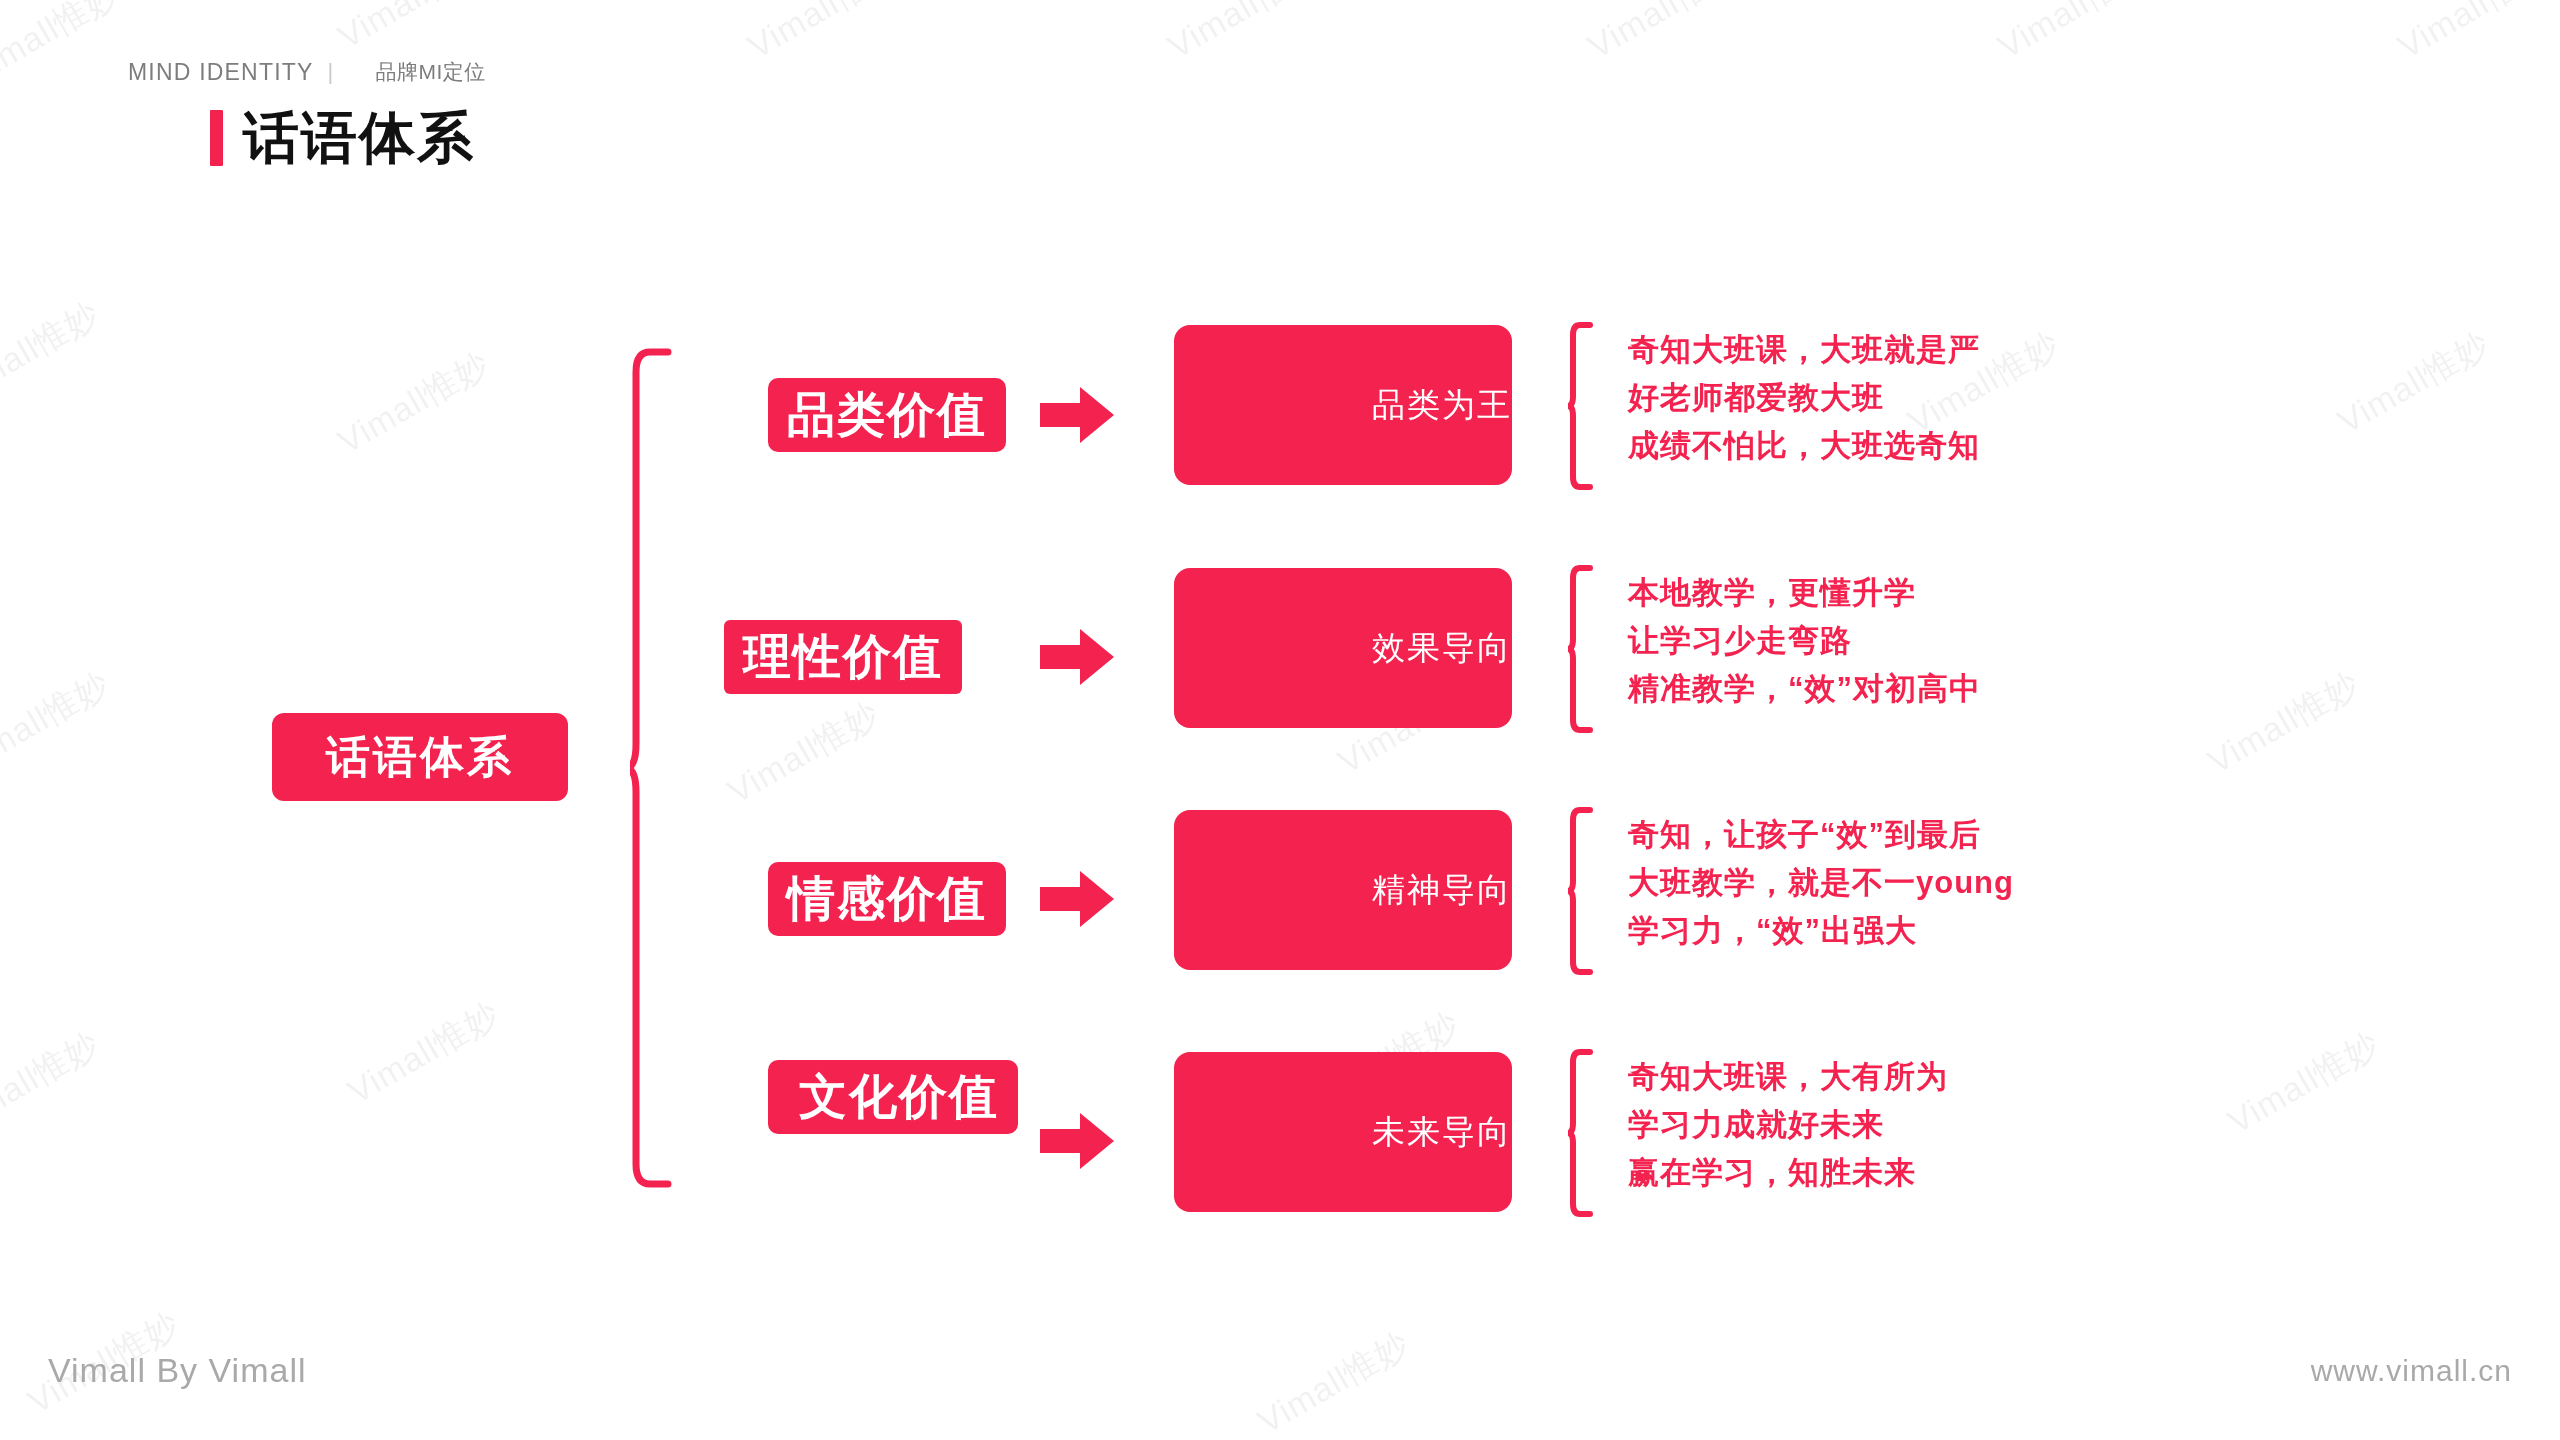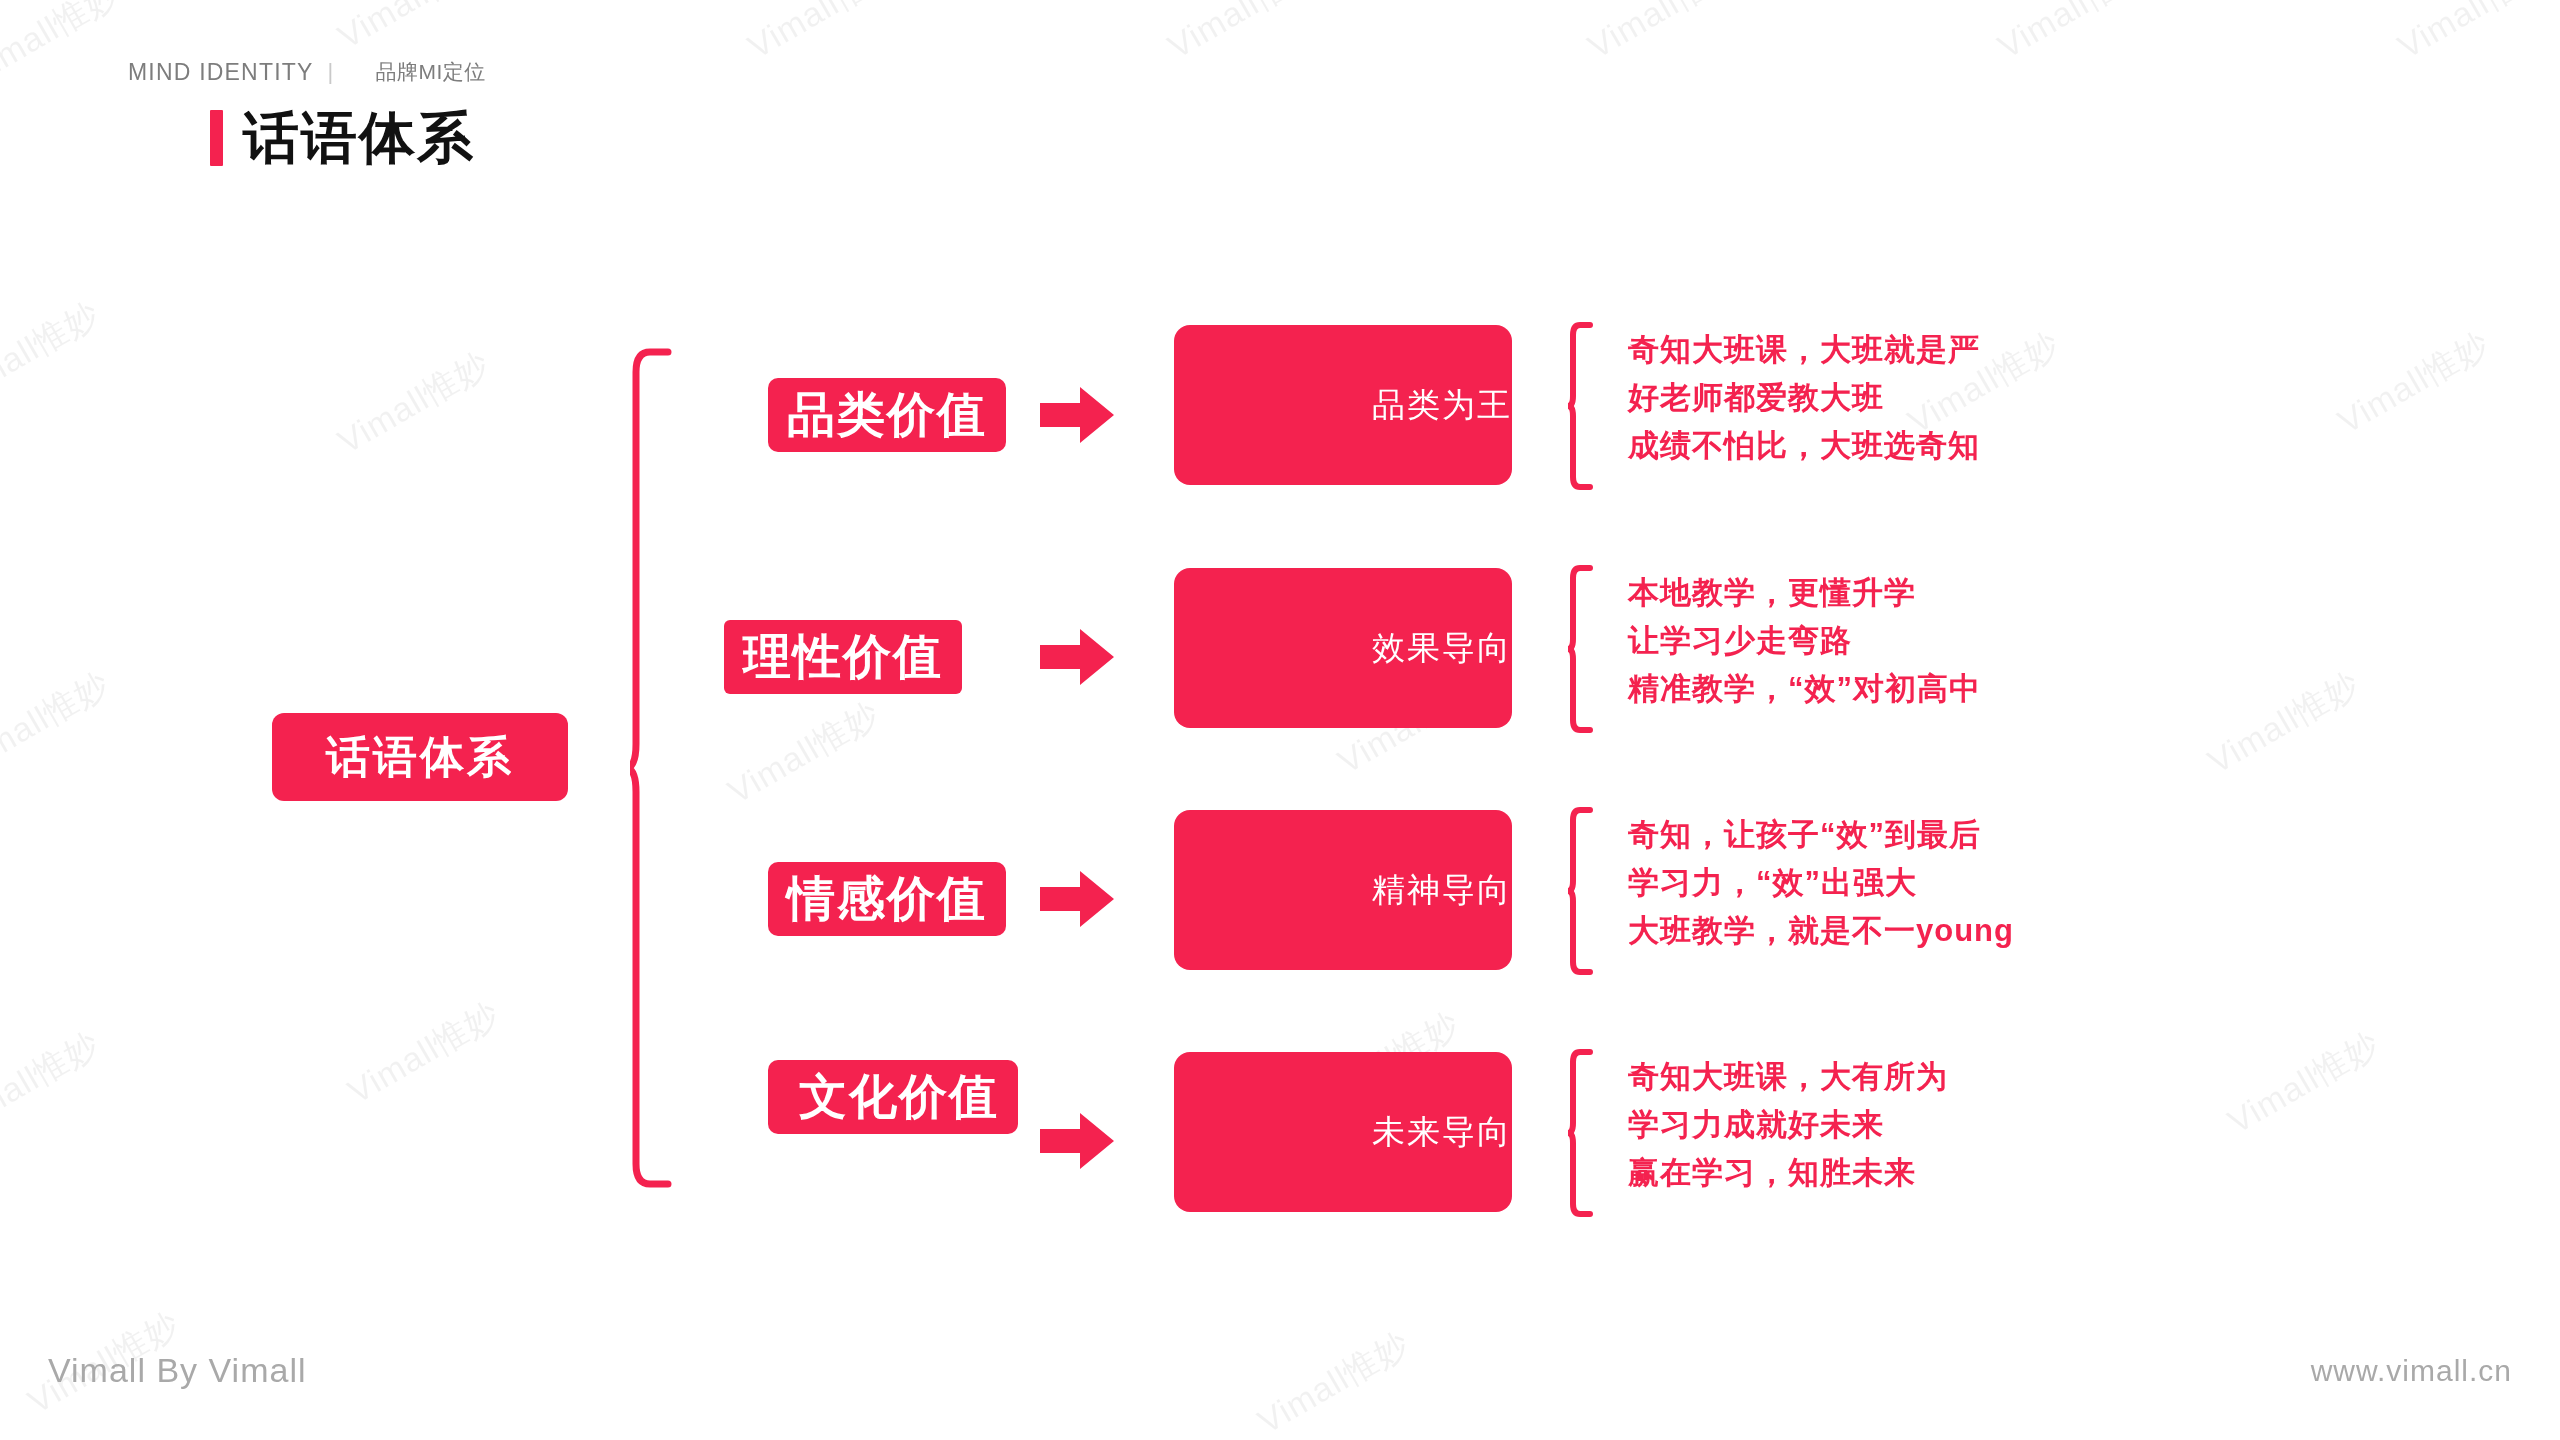--- a/index.html
+++ b/index.html
@@ -296,22 +296,22 @@
   <div class="level2" style="left:1174px; top:810px;">
     <span>精神导向</span>
   </div>
   <div class="brace-small" style="left:1568px; top:807px;">
     <svg width="26" height="168" viewBox="0 0 26 168" xmlns="http://www.w3.org/2000/svg">
       <path d="M22 3 H12 C7 3 5 7 5 13 V74 C5 81 3 84 0 84 C3 84 5 87 5 94 V155 C5 161 7 165 12 165 H22" fill="none" stroke="#f4224f" stroke-width="6" stroke-linecap="round" stroke-linejoin="round"></path>
     </svg>
   </div>
   <div class="lines" style="left:1628px; top:811px;">
     <div>奇知，让孩子“效”到最后</div>
+    <div>大班教学，就是不一young</div>
     <div>学习力，“效”出强大</div>
-    <div>大班教学，就是不一young</div>
   </div>
 
   <div class="level1" style="left:768px; top:1060px;padding-left:12px;">
     <span>文化价值</span>
   </div>
   <div class="arrow" style="left:1040px; top:1111px;">
     <svg width="74" height="60" viewBox="0 0 74 60" xmlns="http://www.w3.org/2000/svg">
       <path d="M0 18 H40 V2 L74 30 L40 58 V42 H0 Z" fill="#f4224f"></path>
     </svg>
   </div>

